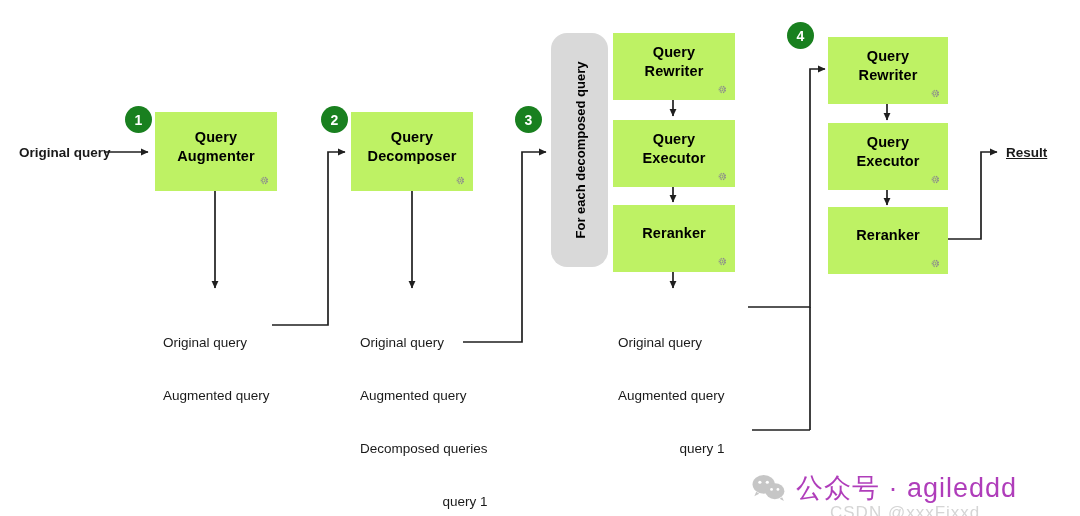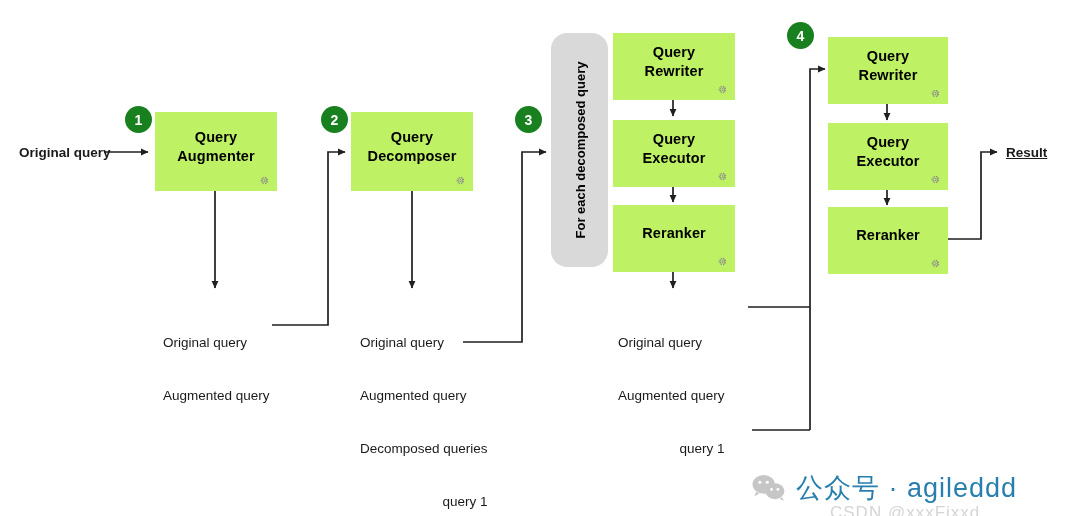--- a/index.html
+++ b/index.html
@@ -113,21 +113,21 @@
     top: 470px;
     display: flex;
     align-items: center;
     gap: 10px;
     color: #b3b3b3;
     opacity: 0.85;
   }
   .watermark .wm-text {
     font-size: 27px;
     letter-spacing: 1px;
-    color: #0369a1;
+    color: #a21caf;
     font-family: "Liberation Sans", sans-serif;
   }
   .watermark .wm-icon { width: 34px; height: 30px; color: #bdbdbd; }
   .csdn {
     position: absolute;
     left: 830px;
     top: 503px;
     font-size: 17px;
     color: #d5d5d5;
     letter-spacing: 1px;

